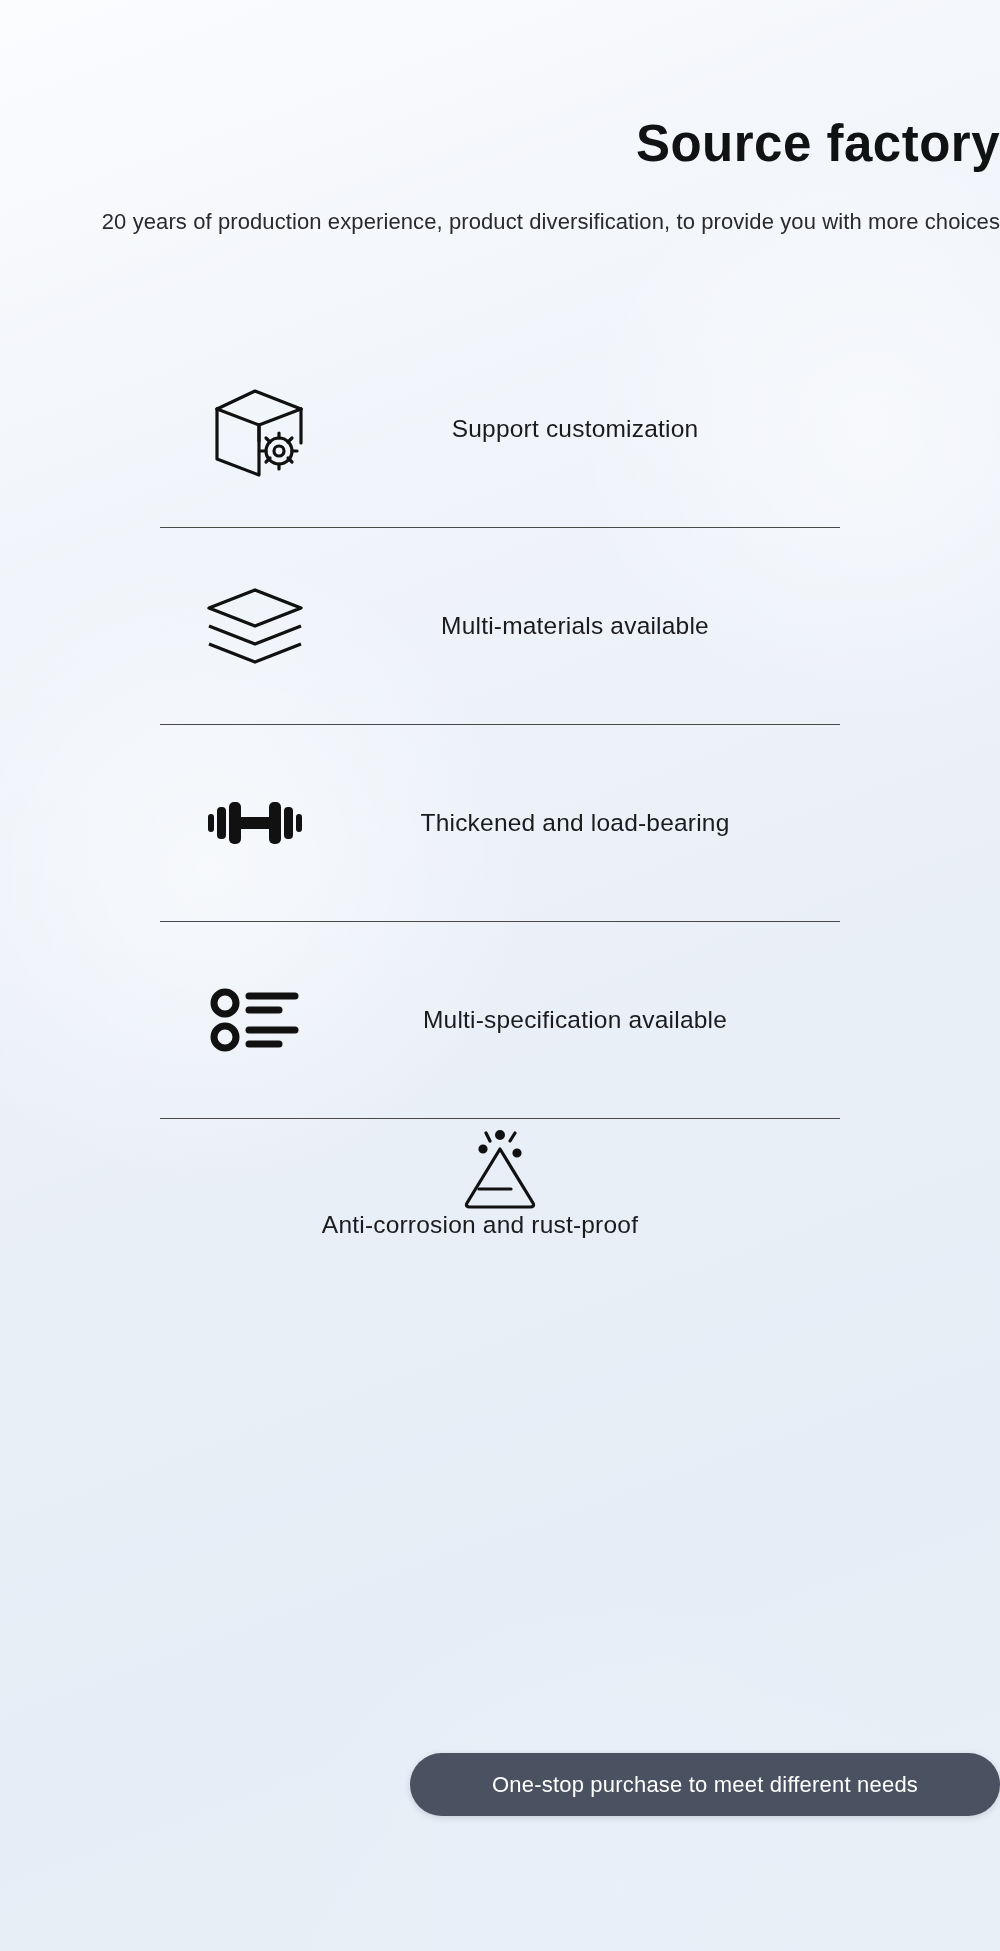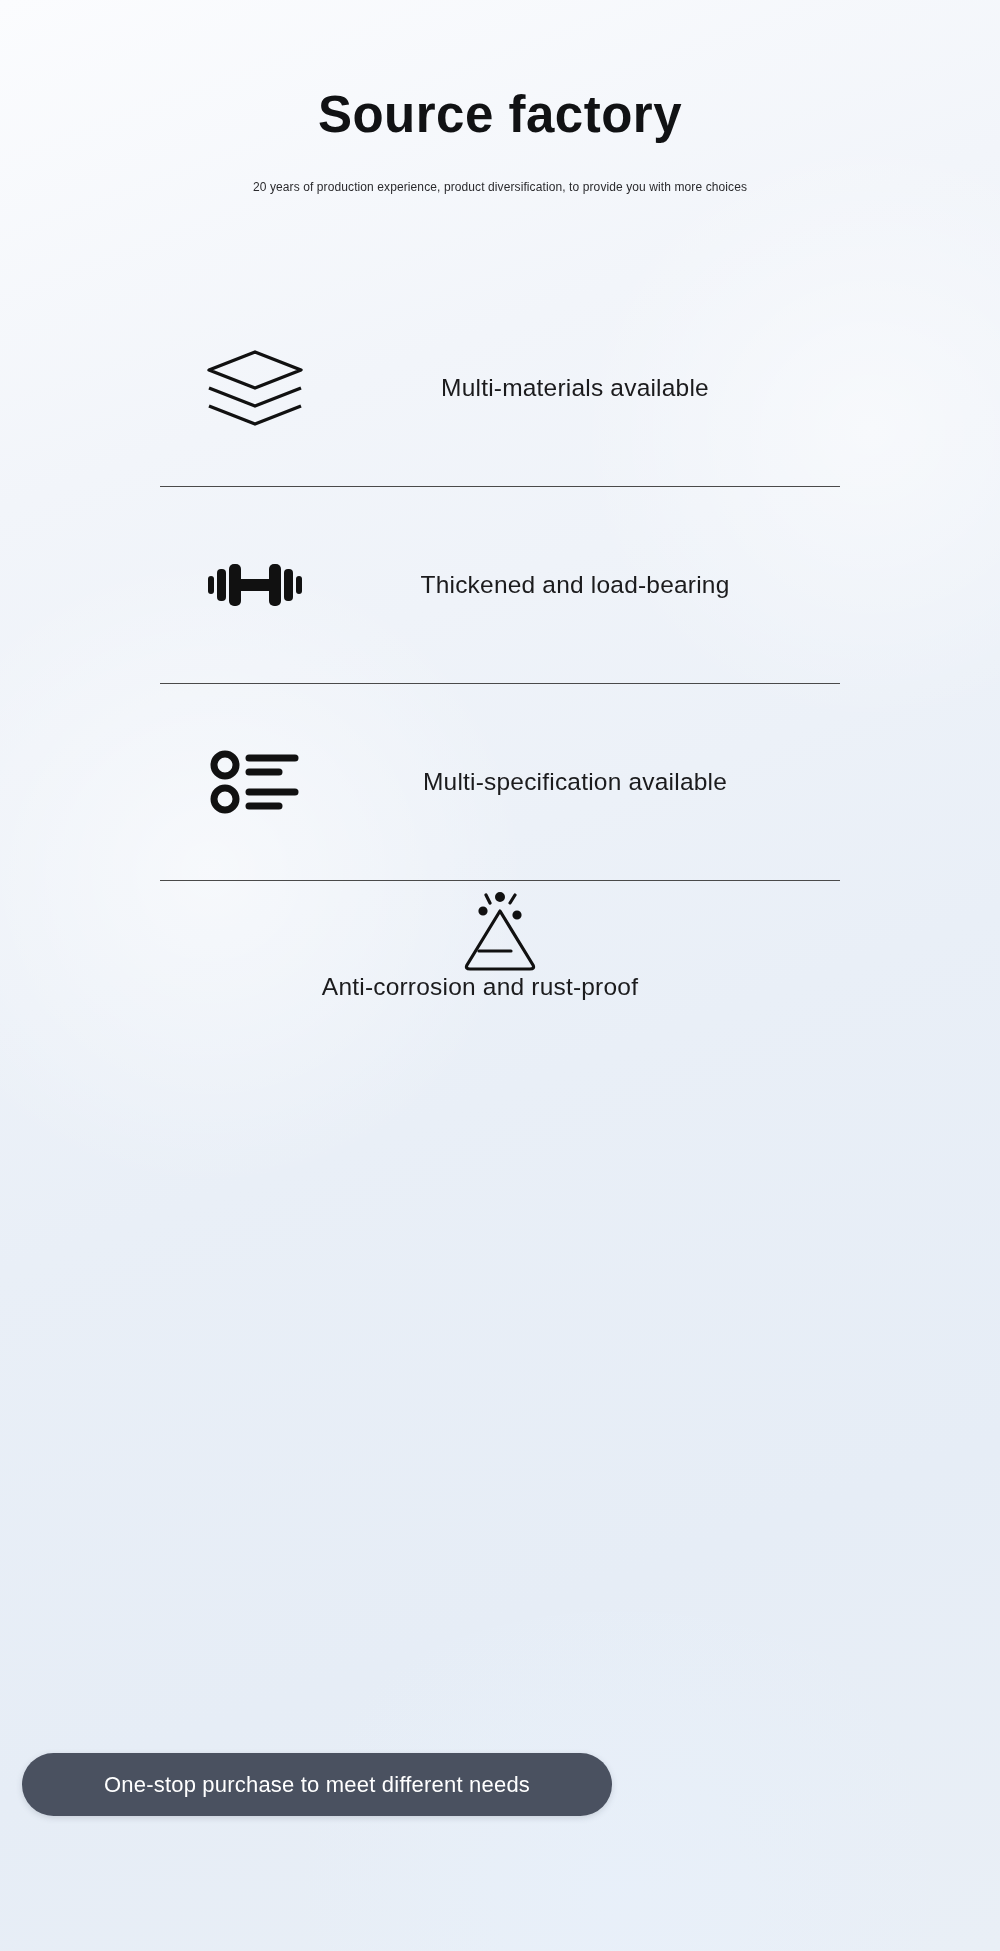--- a/index.html
+++ b/index.html
@@ -50,36 +50,36 @@
     bottom: -220px;
     width: 760px;
     height: 560px;
     border-radius: 50%;
     background: radial-gradient(circle at 50% 50%, rgba(232,240,250,0.8), rgba(232,240,250,0) 70%);
     pointer-events: none;
   }
 
   .header {
     position: relative;
-    padding-top: 87px;
-    text-align: center;
+    padding-top: 116px;
+    text-align: right;
   }
 
   .title {
     font-size: 51px;
     font-weight: 700;
     letter-spacing: 0.5px;
     color: #111214;
     margin: 0;
     line-height: 1.1;
   }
 
   .subtitle {
     margin: 37px 0 0 0;
-    font-size: 12px;
+    font-size: 22px;
     color: #2a2a2d;
     font-weight: 400;
     letter-spacing: 0.1px;
   }
 
   .features {
     position: relative;
     margin: 96px auto 0 auto;
     width: 680px;
   }
@@ -114,21 +114,21 @@
     letter-spacing: 0.2px;
     padding-right: 40px;
   }
 
   .cta-wrap {
     position: absolute;
     left: 0;
     right: 0;
     bottom: 135px;
     display: flex;
-    justify-content: flex-start;
+    justify-content: flex-end;
     margin-left: 22px;
   }
 
   .cta-button {
     width: 590px;
     height: 63px;
     border-radius: 32px;
     background: #4a5160;
     color: #ffffff;
     font-size: 22px;
@@ -152,20 +152,35 @@
   <div class="bg-blob-2"></div>
   <div class="bg-blob-3"></div>
 
   <div class="header">
     <h1 class="title">Source factory</h1>
     <p class="subtitle">20 years of production experience, product diversification, to provide you with more choices</p>
   </div>
 
   <div class="features">
 
+    <div class="feature-row">
+      <div class="feature-icon">
+        <svg width="96" height="96" viewBox="0 0 96 96" fill="none" stroke="#111" stroke-width="3.2" stroke-linejoin="round" stroke-linecap="round">
+          <polyline points="10,28 10,78 52,94 52,44"></polyline>
+          <polyline points="10,28 52,44 94,28"></polyline>
+          <polyline points="94,28 94,62"></polyline>
+          <polyline points="10,28 48,10 94,28"></polyline>
+          <polyline points="52,44 52,60"></polyline>
+          <circle cx="72" cy="70" r="13"></circle>
+          <circle cx="72" cy="70" r="5"></circle>
+          <path d="M72 52 l0 5 M72 83 l0 5 M54 70 l5 0 M85 70 l5 0 M59 57 l4 4 M81 77 l4 4 M85 57 l-4 4 M63 77 l-4 4"></path>
+        </svg>
+      </div>
+      <div class="feature-label">Support customization</div>
+    </div>
 
     <div class="feature-row">
       <div class="feature-icon">
         <svg width="100" height="80" viewBox="0 0 100 80" fill="none" stroke="#111" stroke-width="3.4" stroke-linejoin="round">
           <polygon points="50,4 96,22 50,40 4,22"></polygon>
           <polyline points="4,40 50,58 96,40"></polyline>
           <polyline points="4,58 50,76 96,58"></polyline>
         </svg>
       </div>
       <div class="feature-label">Multi-materials available</div>

